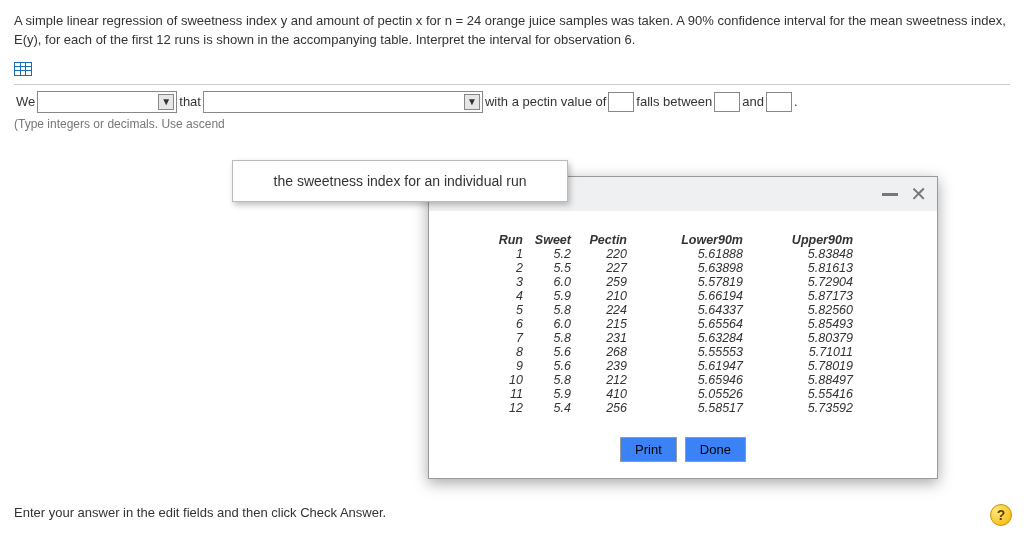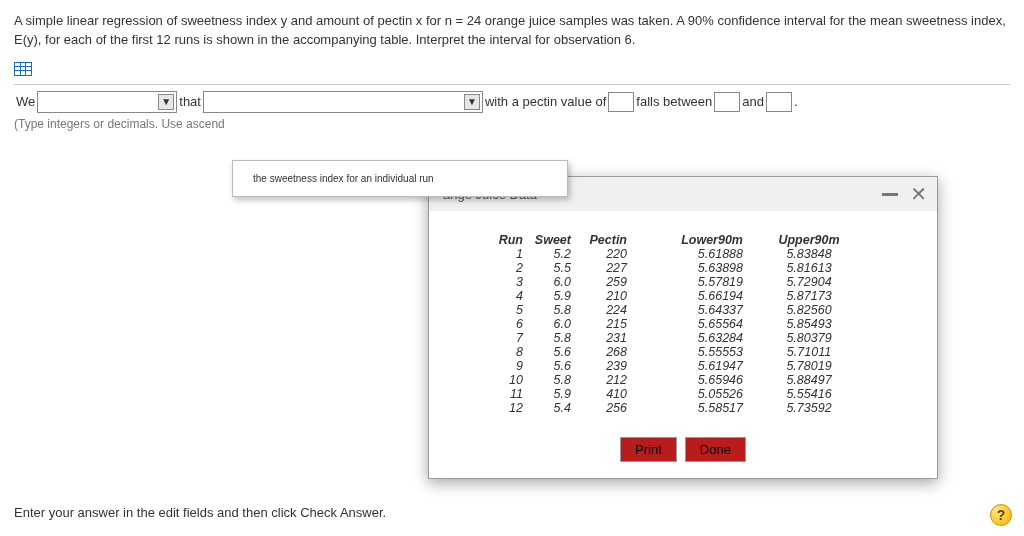--- a/index.html
+++ b/index.html
@@ -58,21 +58,22 @@
     left: 232px; top: 160px;
     width: 336px;
     background: #fff;
     border: 1px solid #bbb;
     box-shadow: 2px 3px 6px rgba(0,0,0,0.25);
     padding: 6px 0;
     z-index: 5;
   }
   .dropdown-item {
     padding: 6px 20px;
-    font-size: 10px;
+    text-align: center;
+    font-size: 14px;
     cursor: pointer;
   }
   .modal {
     position: absolute;
     left: 428px; top: 176px;
     width: 510px;
     background: #fff;
     border: 1px solid #999;
     box-shadow: 0 4px 14px rgba(0,0,0,0.35);
     z-index: 3;
@@ -95,27 +96,27 @@
     font-family: Arial, sans-serif;
     font-size: 12.5px;
     font-style: italic;
   }
   .dt-head { display:flex; font-weight:bold; }
   .dt-row { display:flex; }
   .c-run   { width: 36px; text-align:right; padding-right:6px; }
   .c-sweet { width: 48px; text-align:right; padding-right:6px; }
   .c-pectin{ width: 56px; text-align:right; padding-right:6px; }
   .c-low   { width: 110px; text-align:right;  padding-left:22px; }
-  .c-up    { width: 110px; text-align:center;  padding-left:22px; }
+  .c-up    { width: 110px; text-align:right;  padding-left:22px; }
   .modal-footer {
     display:flex; justify-content:center; gap:8px;
     padding: 14px 0 16px;
   }
   .mbtn {
-    border:1px solid #999; background:#b91c1c;
+    border:1px solid #999; background:#3b82f6;
     padding: 4px 14px; font-size:13px; cursor:pointer;
   }
   .bottom-instr {
     position:absolute; left:14px; bottom:16px;
     font-size:13px; color:#333;
   }
   .help-badge {
     position:absolute; right:12px; bottom:10px;
     width:22px; height:22px; border-radius:50%;
     background: radial-gradient(circle at 30% 30%, #ffe87a, #f5b300);

